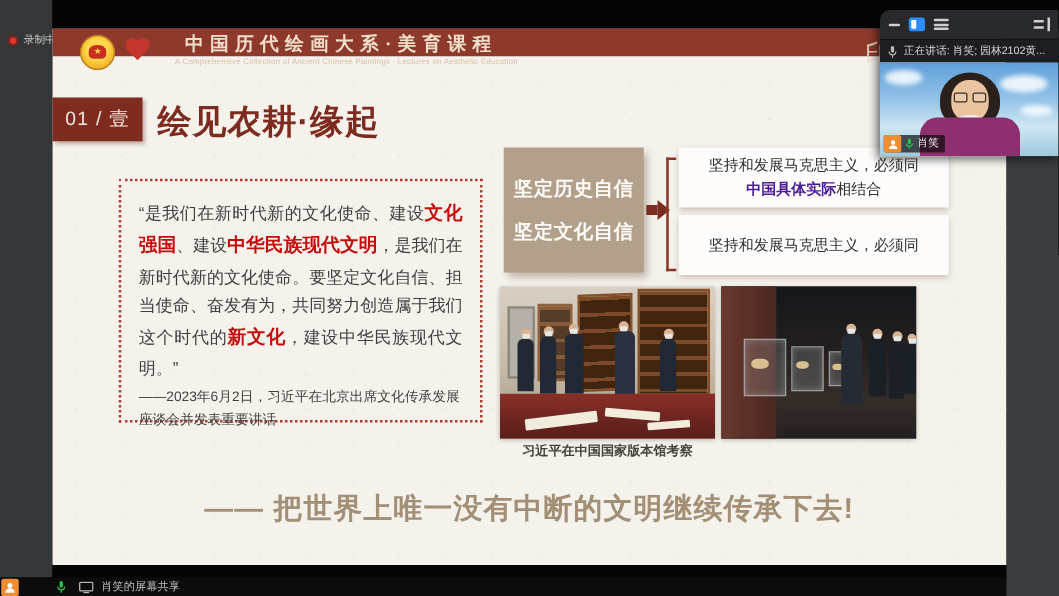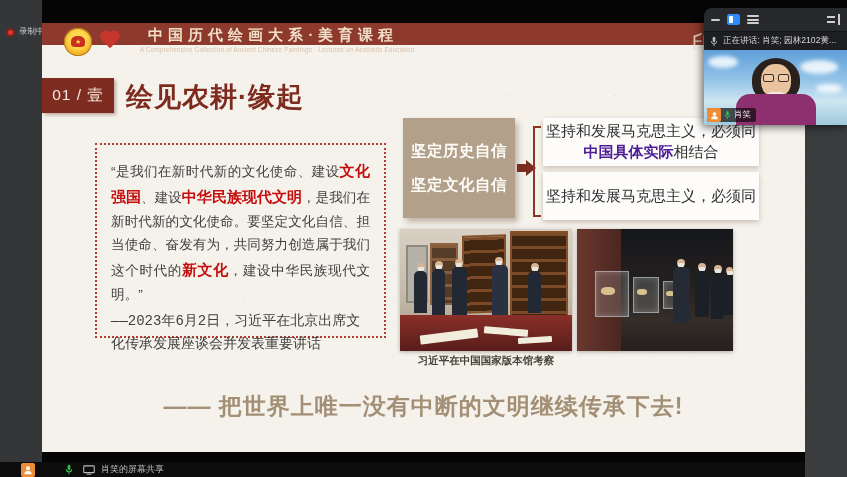--- a/index.html
+++ b/index.html
@@ -8,21 +8,21 @@
   .stage { position:relative; width:847px; height:477px; background:#000; overflow:hidden; }
 
   
   .left-strip { position:absolute; left:0; top:0; width:42px; height:462px; background:#343638; }
   .recording { position:absolute; left:6px; top:26px; display:flex; align-items:center; gap:4px; }
   .rec-dot { width:9px; height:9px; border-radius:50%; background:#e0352c; border:2px solid #7a2420; }
   .rec-label { font-size:8.5px; color:#c9c9c9; white-space:nowrap; }
   .top-bar { position:absolute; left:42px; top:0; width:805px; height:23px; background:#050505; }
   .right-strip { position:absolute; left:805px; top:23px; width:42px; height:454px; background:#3a3c3e; }
   .bottom-black { position:absolute; left:42px; top:452px; width:763px; height:10px; background:#050505; }
-  .taskbar { position:absolute; left:0; top:462px; width:805px; height:15px; background:#0c0c0c; display:flex; align-items:center;padding-left:20px; }
+  .taskbar { position:absolute; left:0; top:462px; width:805px; height:15px; background:#0c0c0c; display:flex; align-items:center; }
   .tb-avatar { width:14px; height:14px; margin-left:1px; background:#ee8d33; border-radius:2px; display:flex; align-items:center; justify-content:center; }
   .tb-mic { margin-left:30px; display:flex; }
   .tb-screen { margin-left:10px; display:flex; }
   .tb-label { margin-left:6px; font-size:9px; color:#bdbdbd; white-space:nowrap; }
 
   
   .slide { position:absolute; left:42px; top:23px; width:763px; height:429px;
            background:#f5f2ec;
            background-image:radial-gradient(rgba(180,165,140,.10) 1px, transparent 1.4px),
                             radial-gradient(rgba(180,165,140,.07) 1px, transparent 1.4px);
@@ -42,37 +42,37 @@
   .banner-en { margin-top:1px; font-size:6.3px; letter-spacing:.2px; color:#d9bfa6; white-space:nowrap; }
   .banner-seal { position:absolute; left:650px; top:6px; width:12px; height:26px; color:#efe0cb; font-family:"Liberation Serif",serif; font-size:22px; overflow:hidden; opacity:.85; }
 
   .section-badge { position:absolute; left:0; top:55px; width:72px; height:35px; background:#7f2c20; color:#f3e9df;
                    display:flex; align-items:center; justify-content:center; font-size:15.5px; letter-spacing:1px; box-shadow:2px 2px 3px rgba(90,40,25,.35); }
   .section-title { position:absolute; left:84px; top:56px; font-size:27px; font-weight:bold; color:#7d2b1e; letter-spacing:1px; white-space:nowrap; }
 
   .quote-box { position:absolute; left:53px; top:120px; width:291px; height:195px; border:2px dotted #b23c34; padding:13px 14px 0 14px; }
   .quote-text { font-size:13.6px; line-height:1.73; color:#3f3f3f; text-align:justify; }
   .quote-text .hl { color:#c50d0d; font-weight:bold; font-size:15px; }
-  .quote-attr { margin-top:4px; font-size:14px; line-height:1.6; color:#3f3f3f;font-family:Liberation Mono, monospace; }
+  .quote-attr { margin-top:4px; font-size:11px; line-height:1.6; color:#3f3f3f; }
 
   .confidence-box { position:absolute; left:361px; top:95px; width:112px; height:100px; background:#b2a08b;
                     box-shadow:3px 4px 6px rgba(110,85,60,.4); display:flex; flex-direction:column; justify-content:center; gap:13px; }
   .confidence-box div { color:#fdfcf8; font-weight:bold; font-size:15.5px; text-align:center; letter-spacing:.5px; }
 
   .flow-arrow { position:absolute; left:475px; top:137px; display:flex; align-items:center; }
   .arrow-stem { width:9px; height:8px; background:#7b2d20; }
   .arrow-head { width:0; height:0; border-top:8px solid transparent; border-bottom:8px solid transparent; border-left:10px solid #7b2d20; }
 
   .bracket { position:absolute; left:491px; top:103px; width:8px; height:91px;
              border-left:2px solid #8a3526; border-top:2px solid #8a3526; border-bottom:2px solid #8a3526; }
 
   .point-box { position:absolute; left:501px; width:216px; height:48px; background:#fdfcfb;
                box-shadow:0 2px 5px rgba(120,90,70,.35); display:flex; flex-direction:column; justify-content:center; text-align:center; gap:2px; }
   .point-box.p1 { top:95px; } .point-box.p2 { top:149px; }
-  .point-line { font-size:15px; color:#2f2f2f; white-space:nowrap; }
+  .point-line { font-size:12px; color:#2f2f2f; white-space:nowrap; }
   .point-line .hl { color:#4c1d95; font-weight:bold; }
 
   .photo { position:absolute; top:206px; box-shadow:0 1px 4px rgba(100,80,60,.45); overflow:hidden; }
   .photo.ph1 { left:358px; width:172px; height:122px; }
   .photo.ph2 { left:535px; width:156px; height:122px; }
   .caption { position:absolute; top:331px; font-family:"Liberation Serif","DejaVu Serif",serif; font-size:10.5px; color:#454238; white-space:nowrap; text-align:center; }
   .caption.c1 { left:358px; width:172px;font-weight:bold; }
   .caption.c2 { left:535px; width:156px; }
 
   

